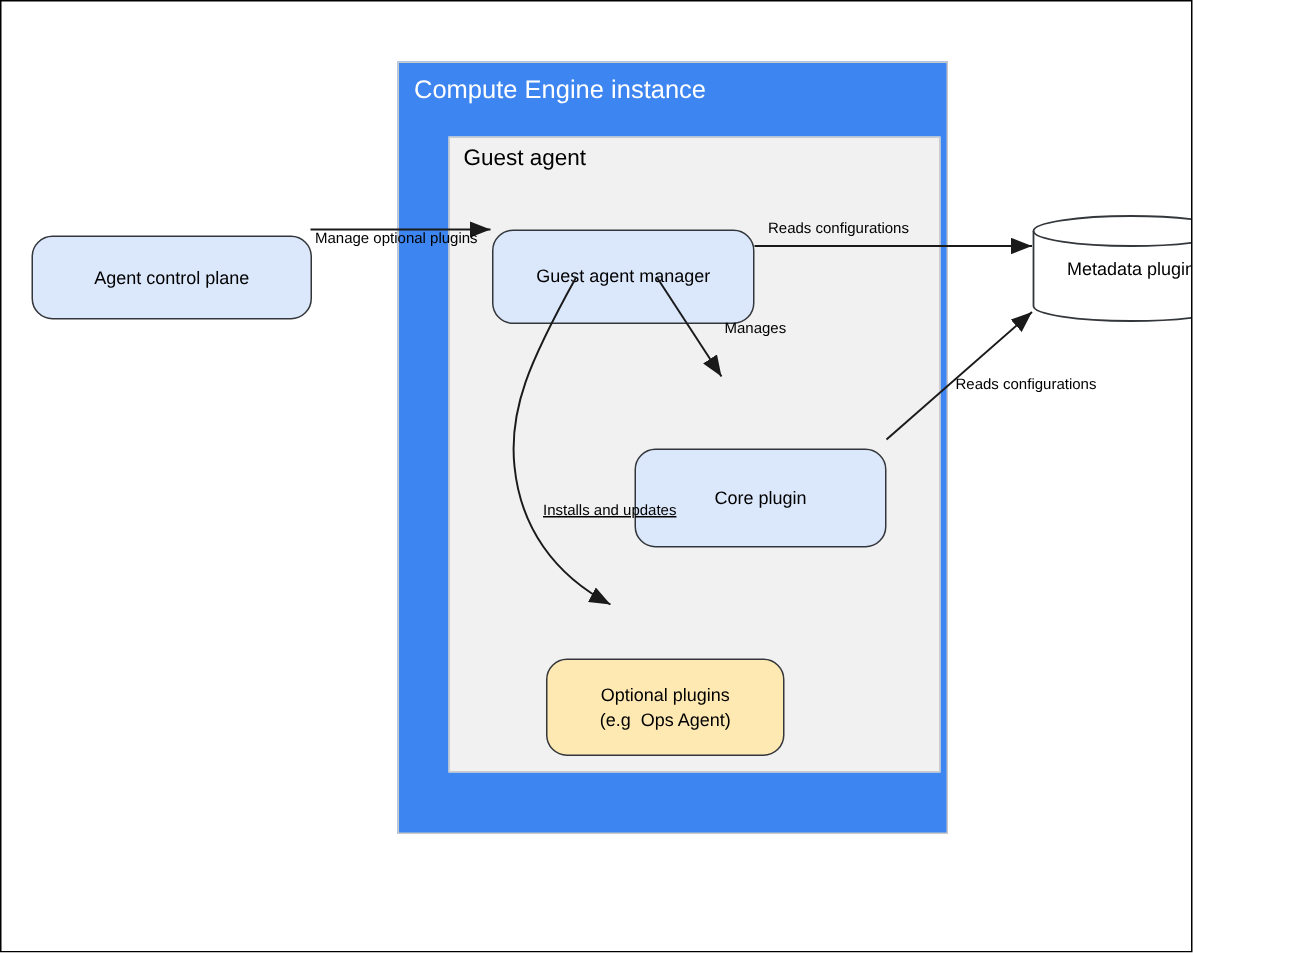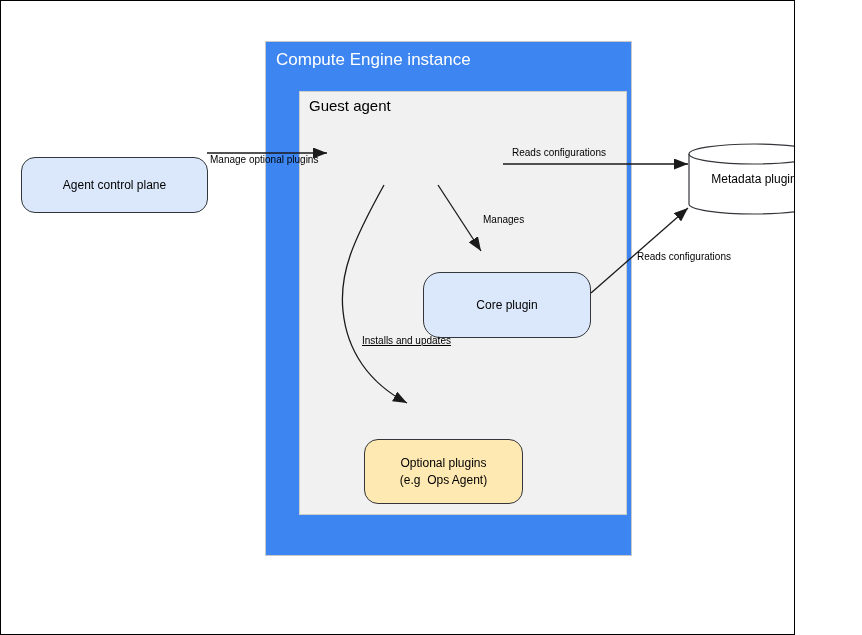--- a/index.html
+++ b/index.html
@@ -32,21 +32,21 @@
   .node{
     position:absolute;box-sizing:border-box;
     border:1px solid var(--node-border,#33363a);border-radius:14px;
     display:flex;align-items:center;justify-content:center;flex-direction:column;
     font-size:12px;line-height:17px;text-align:center;color:var(--text-color,#000);margin-top:31px;
   }
   .node.blue{background:var(--node-blue-fill,#dbe8fc);}
   .node.yellow{background:var(--node-yellow-fill,#ffe9b3);}
   #agent-control-plane{left:20px;top:125px;width:187px;height:56px;}
   #guest-agent-manager{left:327px;top:121px;width:175px;height:63px;}
-  #core-plugin{left:422px;top:240px;width:168px;height:66px;border-radius:17px;}
+  #core-plugin{left:422px;top:267px;width:168px;height:66px;}
   #optional-plugins{left:363px;top:407px;width:159px;height:65px;}
   .pre{white-space:pre;}
   .metadata-label{
     position:absolute;left:688px;top:147px;width:130px;height:62px;
     display:flex;align-items:center;justify-content:center;
     font-size:12px;color:var(--text-color,#000);
   }
   .edges{position:absolute;left:0;top:0;pointer-events:none;}
   .edge{stroke:var(--edge-color,#1a1a1a);stroke-width:1.3;fill:none;}
   .arrowhead{fill:var(--edge-color,#1a1a1a);}
@@ -71,20 +71,23 @@
     <div class="blue-title">Compute Engine instance</div>
     <div class="gray-panel">
       <div class="gray-title">Guest agent</div>
     </div>
   </div>
 
   <div class="node blue" id="agent-control-plane">
     <span>Agent control plane</span>
   </div>
 
+  <div class="node blue" id="guest-agent-manager">
+    <span>Guest agent manager</span>
+  </div>
 
   <div class="node blue" id="core-plugin">
     <span>Core plugin</span>
   </div>
 
   <div class="node yellow" id="optional-plugins">
     <span>Optional plugins</span>
     <span class="pre">(e.g  Ops Agent)</span>
   </div>
 

